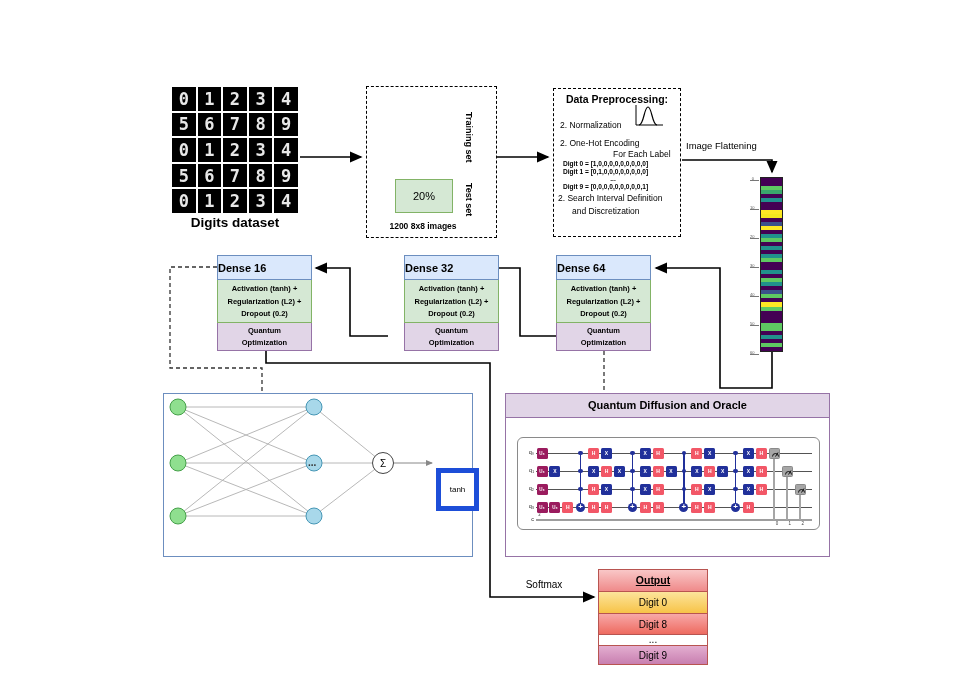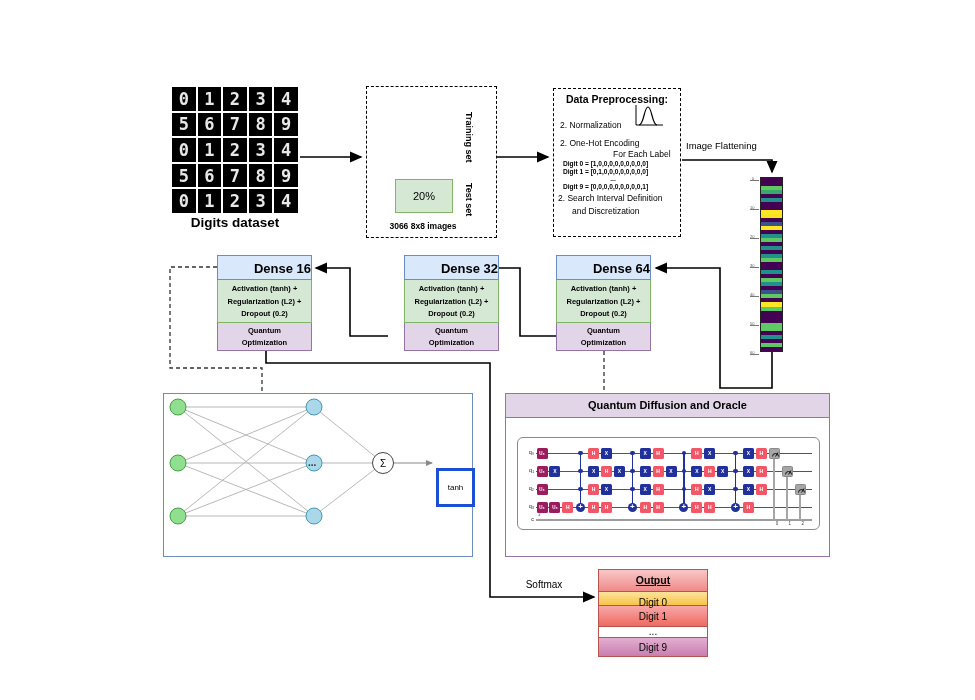--- a/index.html
+++ b/index.html
@@ -40,33 +40,33 @@
   #flat-strip{left:760px;top:177px;width:23px;height:175px;border:1px solid #222;
     display:flex;flex-direction:column;box-sizing:border-box;}
   .pix{flex:1;}
   #strip-ticks{left:746px;top:177px;width:13px;height:175px;}
   .tick{position:absolute;right:0;font-size:4px;color:#555;border-bottom:1px solid #777;width:4px;
         text-align:right;padding-right:5px;line-height:3px;}
   
   .dense-block{width:95px;top:255px;}
   #db0{left:217px;} #db1{left:404px;} #db2{left:556px;}
   .db-title{height:25px;line-height:25px;background:#dae8fc;border:1px solid #6c8ebf;
-    text-align:right;font-size:13px;font-weight:bold;box-sizing:border-box;}
+    text-align:left;font-size:11px;font-weight:bold;box-sizing:border-box;}
   .db-green{height:43px;background:#d5e8d4;border:1px solid #82b366;border-top:none;
     text-align:center;font-size:7.5px;font-weight:bold;box-sizing:border-box;padding-top:3px;}
   .db-green div{line-height:12.5px;}
   .db-purple{height:28px;background:#e1d5e7;border:1px solid #9673a6;border-top:none;
     text-align:center;font-size:7.5px;font-weight:bold;box-sizing:border-box;padding-top:2px;}
   .db-purple div{line-height:12px;}
   
   #dense-layer-box{left:163px;top:393px;width:310px;height:164px;border:1px solid #6c8ebf;background:#fff;box-sizing:border-box;}
   #dense-layer-header{height:23px;line-height:23px;background:#dae8fc;border-bottom:1px solid #6c8ebf;
     text-align:center;font-size:11px;font-weight:bold;}
   #nn-dots{left:308px;top:457px;font-size:10px;font-weight:bold;color:#333;}
-  #tanh-box{left:436px;top:468px;width:33px;height:33px;border:3px solid #1d4ed8;background:#fff;
+  #tanh-box{left:436px;top:468px;width:33px;height:33px;border:5px solid #1d4ed8;background:#fff;
     display:flex;align-items:center;justify-content:center;font-size:8px;}
   
   #quantum-box{left:505px;top:393px;width:325px;height:164px;border:1px solid #9673a6;background:#fff;box-sizing:border-box;}
   #quantum-header{height:23px;line-height:23px;background:#e1d5e7;border-bottom:1px solid #9673a6;
     text-align:center;font-size:11px;font-weight:bold;}
   #circuit{left:517px;top:437px;width:301px;height:91px;border:1px solid #8a8a8a;border-radius:6px;background:#fff;}
   .qwire{position:absolute;height:1px;background:#545454;left:18px;width:276px;}
   .cwire{position:absolute;height:2px;background:#9e9e9e;left:18px;width:276px;}
   .wlabel{position:absolute;font-size:5.5px;color:#222;width:14px;text-align:right;}
   .gate{position:absolute;width:11px;height:11px;line-height:11px;text-align:center;
@@ -78,21 +78,21 @@
   .targ{position:absolute;width:9px;height:9px;border-radius:50%;background:#21309a;color:#fff;
     font-size:8px;line-height:8.5px;text-align:center;font-weight:bold;}
   .mline{position:absolute;width:1.5px;background:#a6a6a6;}
   .mbit{position:absolute;font-size:4.5px;color:#444;}
   .cbits{position:absolute;font-size:4.5px;color:#444;}
   
   #output-box{left:598px;top:569px;width:110px;border:1px solid #b85450;box-sizing:border-box;}
   .out-row{text-align:center;box-sizing:border-box;border-top:1px solid #b85450;font-size:10px;}
   #output-header{height:21px;line-height:21px;border-top:none;font-size:10.5px;font-weight:bold;
     background:linear-gradient(#f9c7c7,#ef8a8a);text-decoration:underline;}
-  .row-d0{height:14px;line-height:22px;background:linear-gradient(#fce49b,#f7c348);}
+  .row-d0{height:22px;line-height:22px;background:linear-gradient(#fce49b,#f7c348);}
   .row-d1{height:21px;line-height:21px;background:linear-gradient(#f7a8a8,#ee6b60);}
   .row-dots{height:11px;line-height:9px;background:#fff;}
   .row-d9{height:19px;line-height:19px;background:linear-gradient(#e3aed0,#c87fb0);}
   #softmax-label{left:512px;top:579px;width:64px;text-align:center;font-size:10px;}
   svg.overlay{position:absolute;left:0;top:0;pointer-events:none;}
 </style>
 </head>
 <body>
 
 <div id="canvas">
@@ -148,21 +148,21 @@
       <div class="digit-cell">2</div>
       <div class="digit-cell">3</div>
       <div class="digit-cell">4</div>
     </div>
   <div class="abs" id="digits-title">Digits dataset</div>
 
   <div class="abs" id="split-box"></div>
   <div class="abs" id="test-bar">20%</div>
   <div class="abs vlabel" id="train-label">Training set</div>
   <div class="abs vlabel" id="test-label">Test set</div>
-  <div class="abs" id="split-caption">3066 8x8 images</div>
+  <div class="abs" id="split-caption">1200 8x8 images</div>
 
   <div class="abs" id="preproc-box"></div>
   <div class="abs" id="preproc-title">Data Preprocessing:</div>
   <svg class="abs" style="left:632px;top:102px;" width="34" height="27">
     <path d="M4 3 V23 M4 23 H31" stroke="#000" stroke-width="1" fill="none"></path>
     <path d="M7 23 C12 23 12 5 16 5 C20 5 20 23 25 23" stroke="#000" stroke-width="1.2" fill="none"></path>
   </svg>
   <div class="abs pp-item" id="pp1">2. Normalization</div>
   <div class="abs pp-item" id="pp2a">2. One-Hot Encoding</div>
   <div class="abs pp-item" id="pp2b">For Each Label</div>
@@ -396,19 +396,19 @@
           <line x1="5.5" y1="7.5" x2="8" y2="3.5" stroke="#000" stroke-width="0.9"></line>
         </svg></div>
       <div class="mbit" style="left: 283.5px; top: 83px;">2</div>
     </div>
 
   <div class="abs" id="softmax-label">Softmax</div>
   <div class="abs" id="output-box">
     <div class="out-row" id="output-header">Output</div>
     <div id="output-rows">
         <div class="out-row row-d0">Digit 0</div>
-        <div class="out-row row-d1">Digit 1</div>
+        <div class="out-row row-d1">Digit 8</div>
         <div class="out-row row-dots">...</div>
         <div class="out-row row-d9">Digit 9</div>
       </div>
   </div>
 
 </div>
 
 </body></html>

